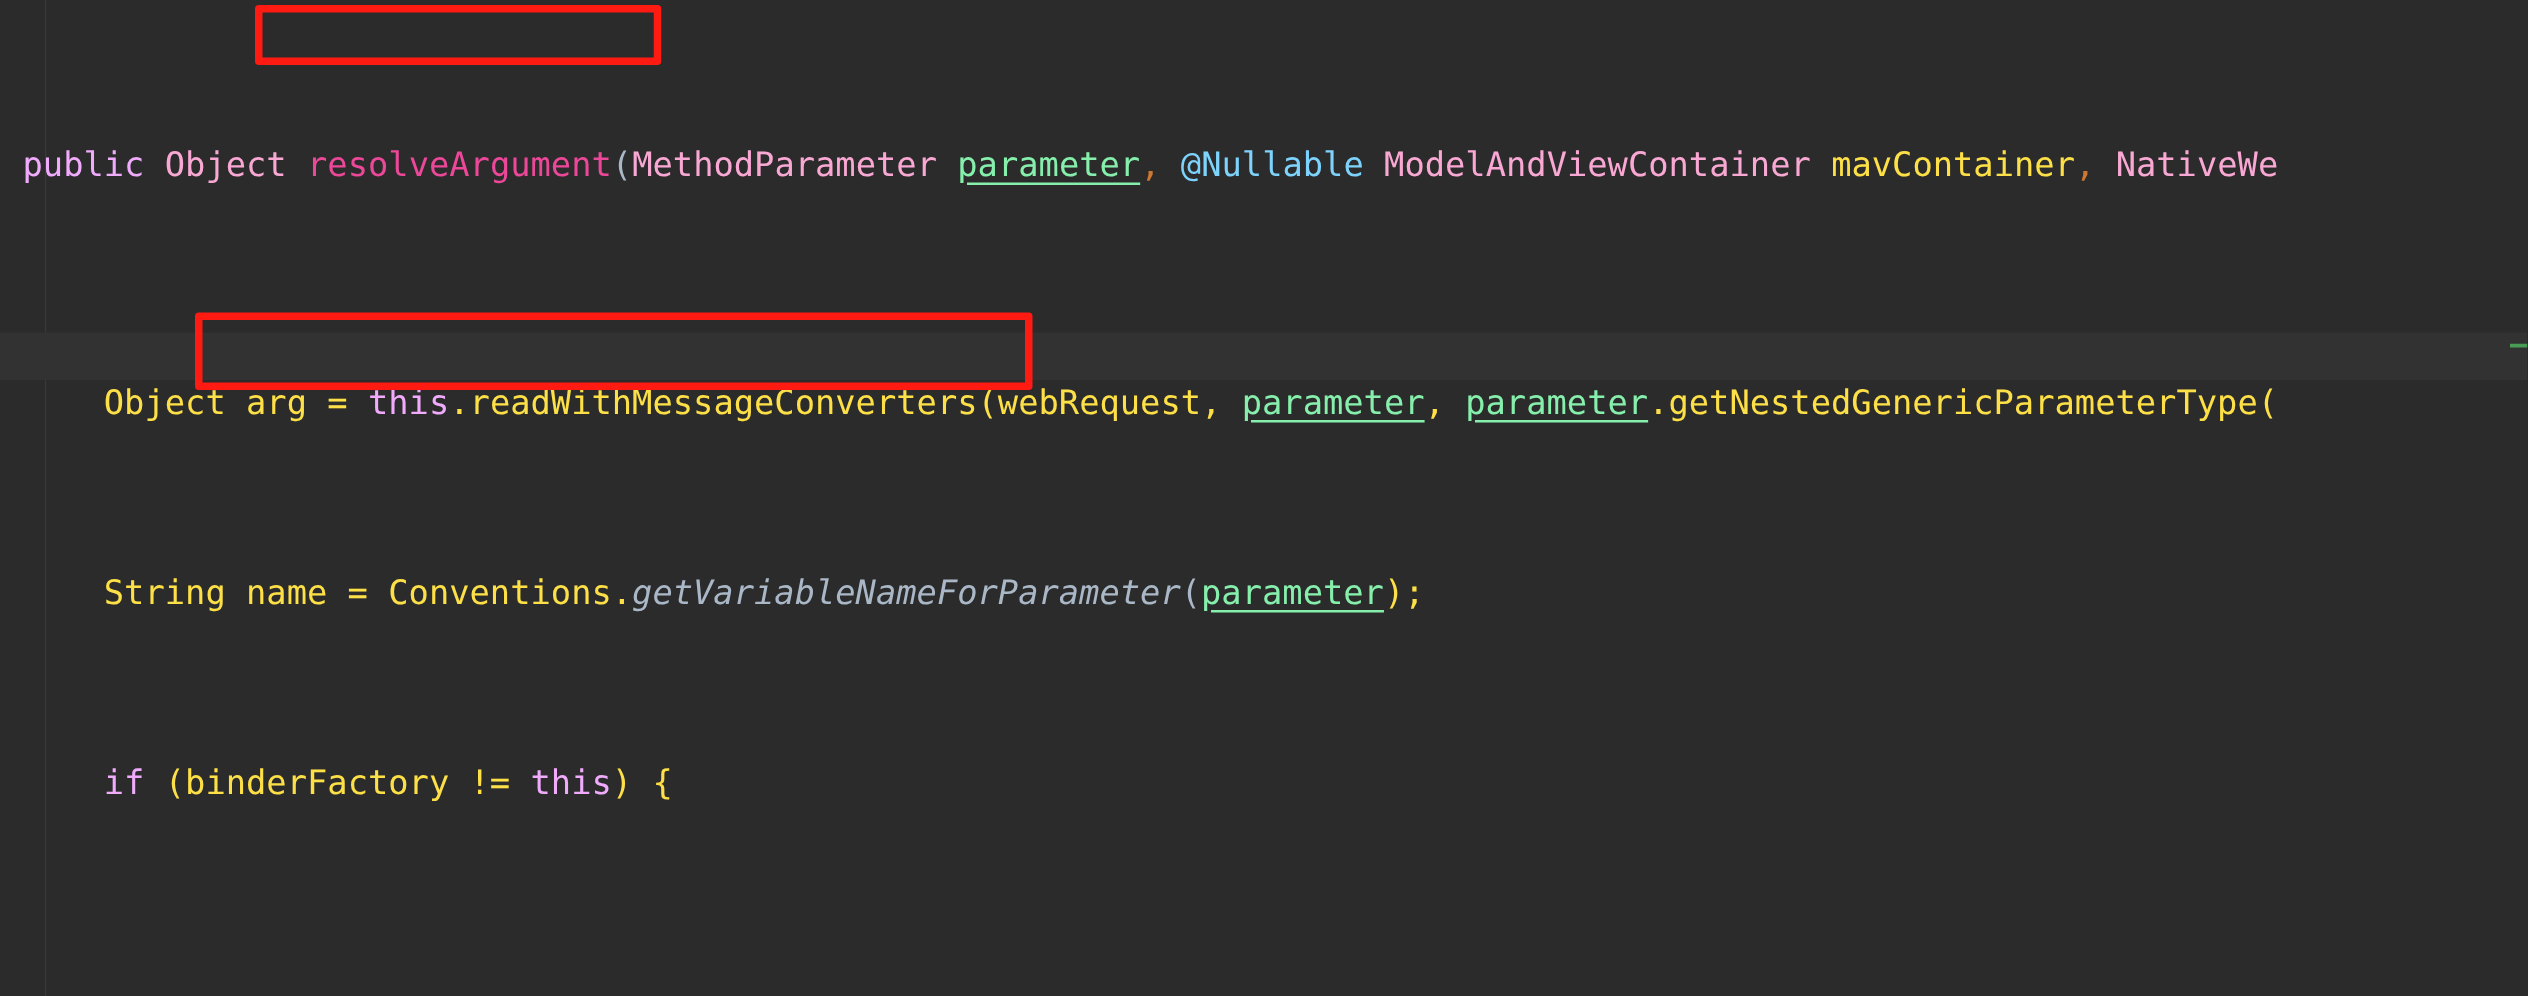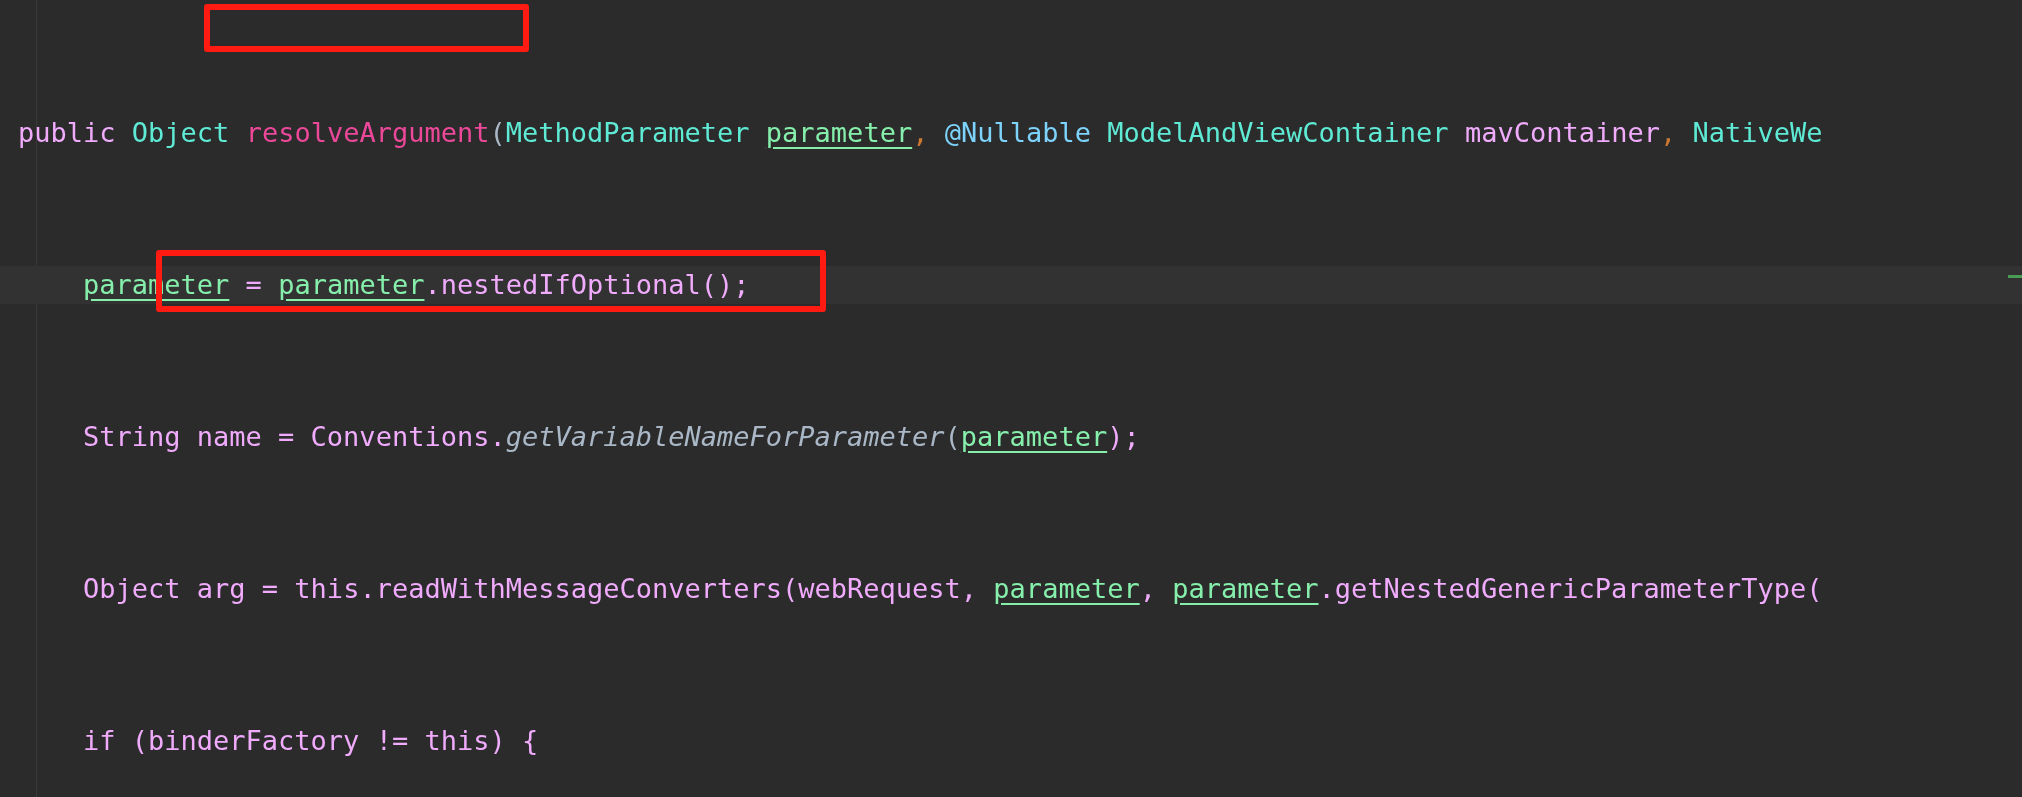--- a/index.html
+++ b/index.html
@@ -47,22 +47,22 @@
     width: 2022px;
   }
   .line {
     height: 38px;
     padding-left: 18px;
     white-space: pre;
   }
 
   
   .kw      { color: #f0abfc; }
-  .type    { color: #5eead4; }
-  .plain   { color: #f0abfc; }
+  .type    { color: #f9a8d4; }
+  .plain   { color: #fde047; }
   .method  { color: #ec4899; }
   .fieldu  { color: #86efac; text-decoration: underline; text-underline-offset: 5px; }
   .anno    { color: #7dd3fc; }
   .italic  { color: #a9b7c6; font-style: italic; }
   .punct   { color: #a9b7c6; }
   .comma   { color: #cc7832; }
   .right-stub {
     position: absolute;
     right: 0;
     width: 14px;
@@ -86,25 +86,24 @@
   <div class="gutter-rule"></div>
 
   
   <div class="caret-line" style="top:266px;"></div>
   <div class="right-stub" style="top:275px;"></div>
 
   <div class="code-layer">
 
     <div class="line"><span class="kw">public</span> <span class="type">Object</span> <span class="method">resolveArgument</span><span class="punct">(</span><span class="type">MethodParameter</span> <span class="fieldu">parameter</span><span class="comma">,</span> <span class="anno">@Nullable</span> <span class="type">ModelAndViewContainer</span> <span class="plain">mavContainer</span><span class="comma">,</span> <span class="type">NativeWe</span></div>
 
-    <div class="line">    <span class="fieldu">parameter</span><span class="plain"> = </span><span class="fieldu">parameter</span><span class="plain">.nestedIfOptional();</span></div>
+
+    <div class="line">    <span class="plain">Object arg = </span><span class="kw">this</span><span class="plain">.readWithMessageConverters(webRequest, </span><span class="fieldu">parameter</span><span class="plain">, </span><span class="fieldu">parameter</span><span class="plain">.getNestedGenericParameterType(</span></div>
 
     <div class="line">    <span class="plain">String name = Conventions.</span><span class="italic">getVariableNameForParameter</span><span class="punct">(</span><span class="fieldu">parameter</span><span class="plain">);</span></div>
-
-    <div class="line">    <span class="plain">Object arg = </span><span class="kw">this</span><span class="plain">.readWithMessageConverters(webRequest, </span><span class="fieldu">parameter</span><span class="plain">, </span><span class="fieldu">parameter</span><span class="plain">.getNestedGenericParameterType(</span></div>
 
     <div class="line">    <span class="kw">if</span><span class="plain"> (binderFactory != </span><span class="kw">this</span><span class="plain">) {</span></div>
 
     
 
     
 
     
 
     

